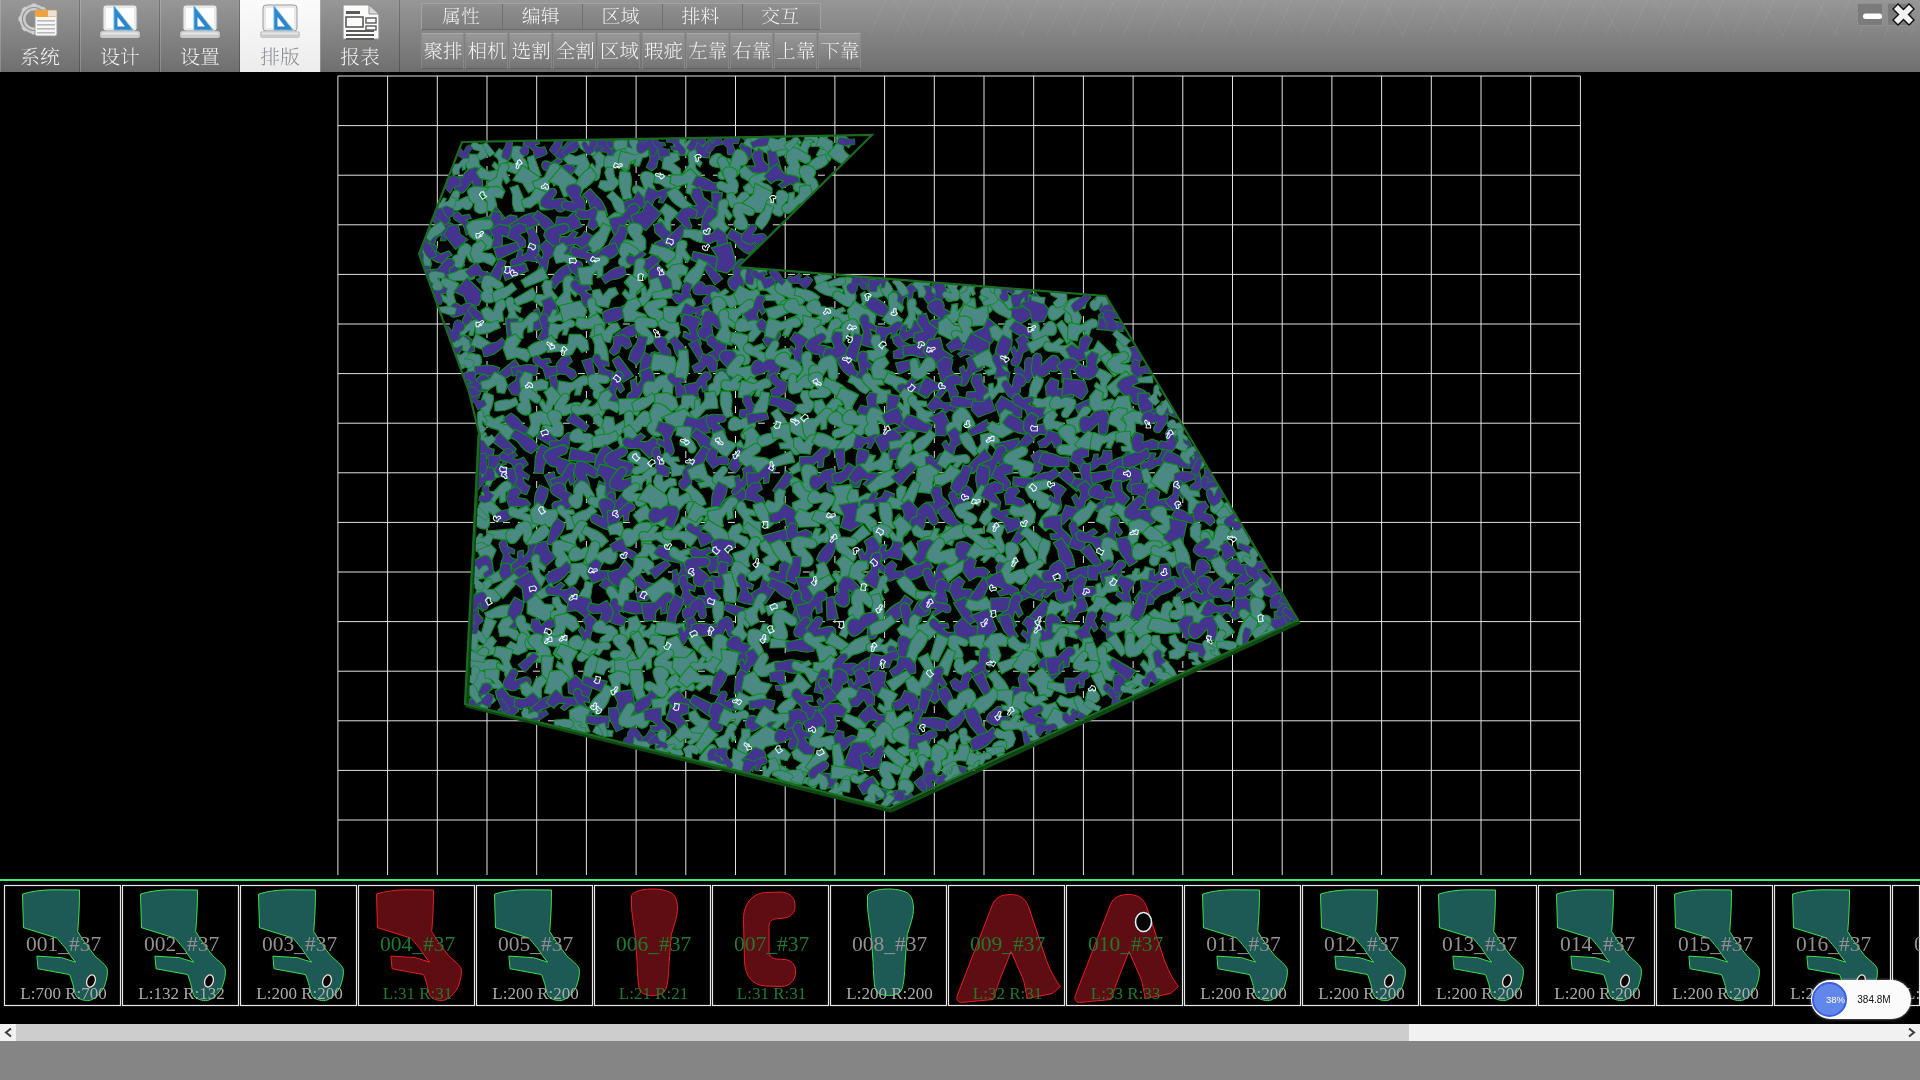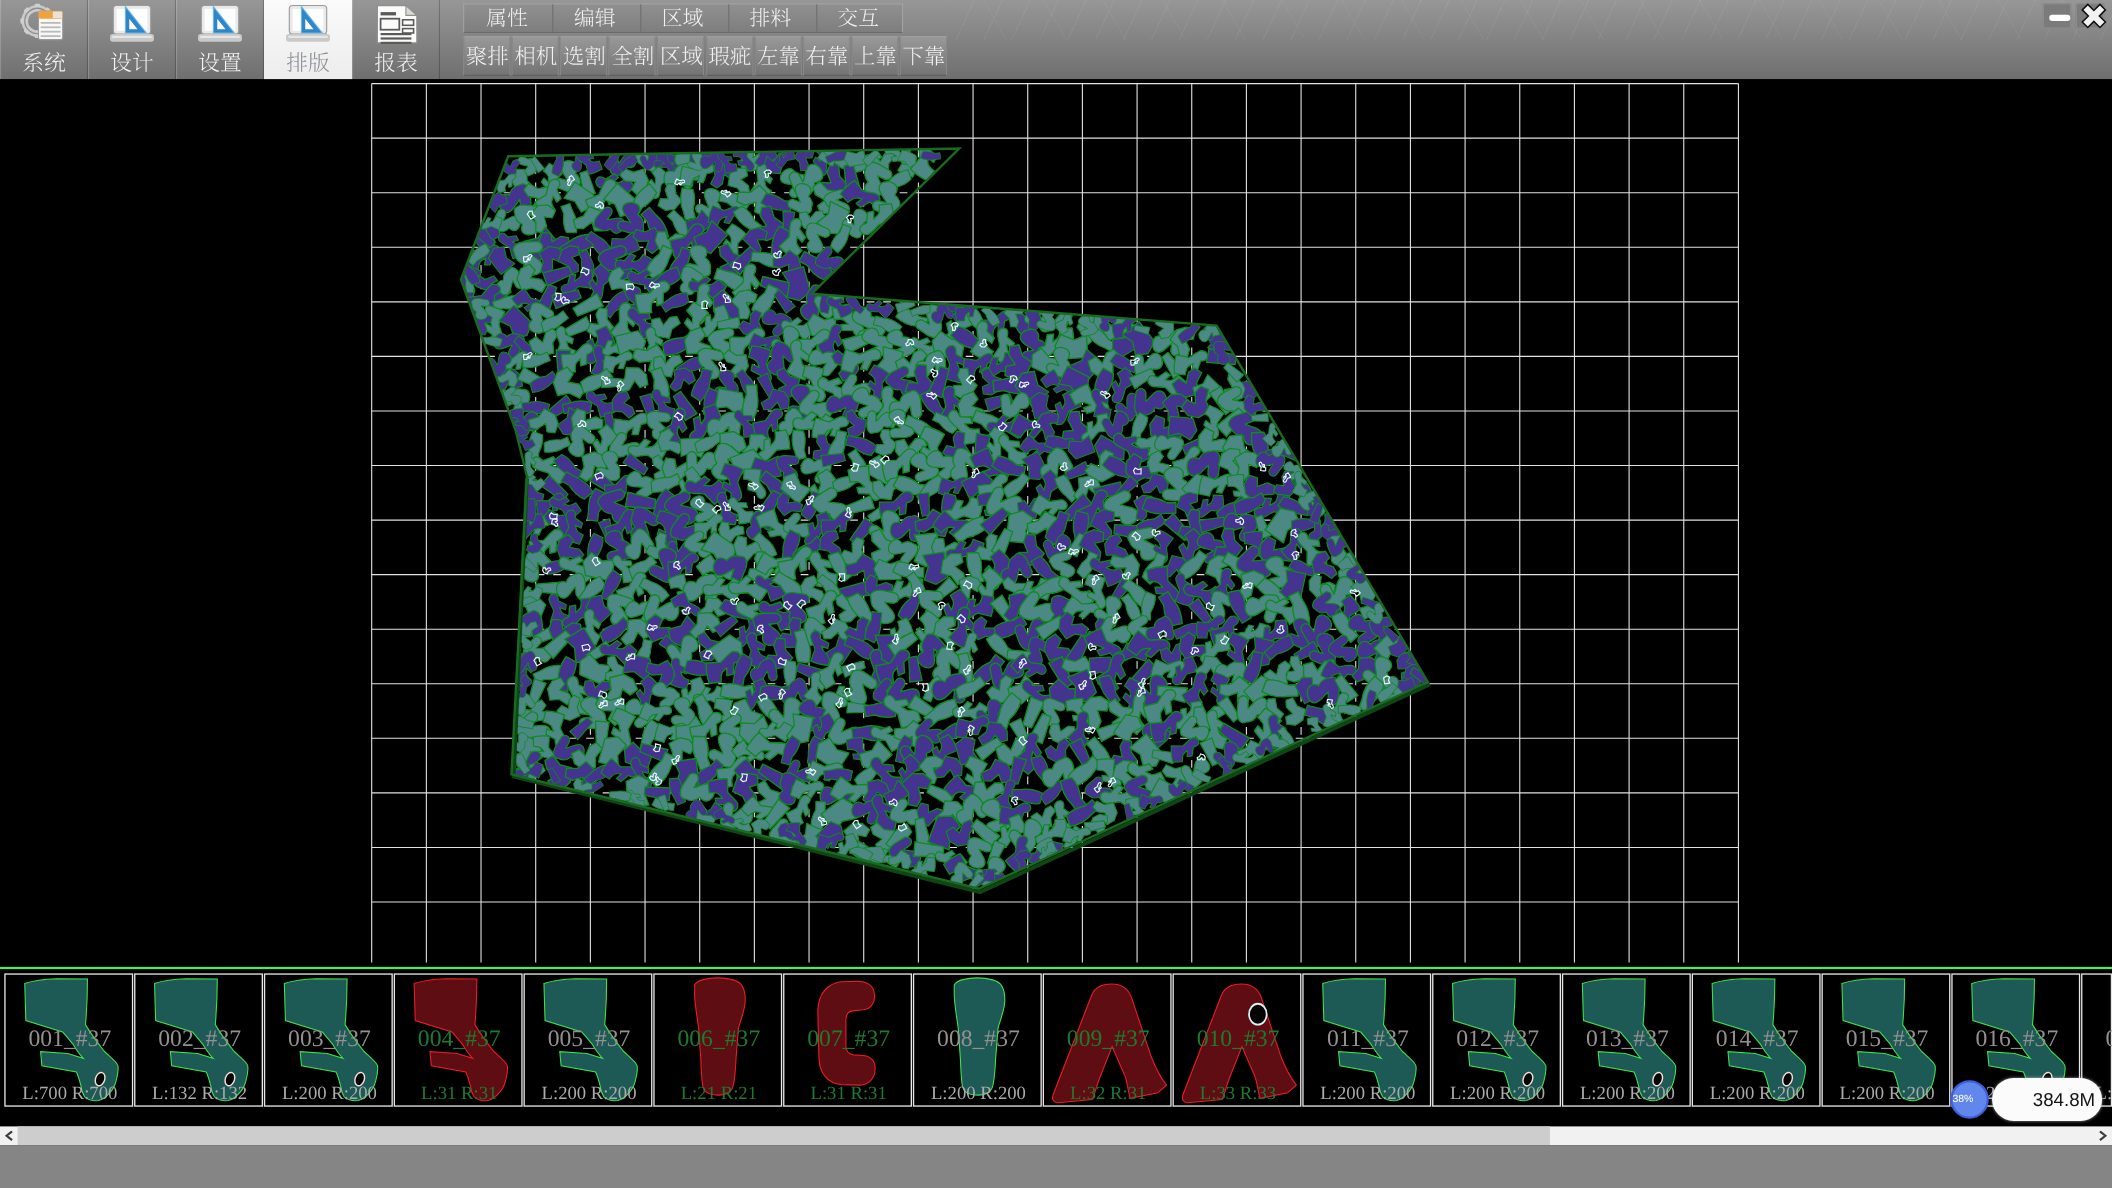--- a/index.html
+++ b/index.html
@@ -6,22 +6,22 @@
 #topbar{left:0;top:0;width:1920px;height:72px;background:linear-gradient(#979797,#6f6f6f);}
 #topbar .tex{left:860px;top:0;width:1060px;height:36px;background:repeating-linear-gradient(115deg,rgba(255,255,255,0.055) 0 1px,rgba(0,0,0,0) 1px 23px),repeating-linear-gradient(60deg,rgba(255,255,255,0.04) 0 1px,rgba(0,0,0,0) 1px 47px);}
 .bigbtn{top:0;width:80px;height:72px;border-right:1px solid rgba(0,0,0,0.22);border-left:1px solid rgba(255,255,255,0.18)}
 #hl{left:240px;top:0;width:80px;height:72px;background:linear-gradient(#fbfbfb,#ececec)}
 #tabbar{left:421px;top:3px;width:400px;height:27px;background:linear-gradient(#909090,#7e7e7e);border:1px solid #a2a2a2;border-bottom-color:#6a6a6a}
 #tabbar i{position:absolute;top:0;width:1px;height:25px;background:#6f6f6f}
 .rb{top:33px;height:36px;width:43px;background:linear-gradient(#989898,#747474);border:1px solid #898989;border-top-color:#a8a8a8;border-bottom-color:#5f5f5f}
 #mini,#clo{top:3px;width:26px;height:23px;background:#7b7b7b;border:1px solid #909090}
 #greenline{left:0;top:879px;width:1920px;height:1.8px;background:#3ef06e}
 #pill{left:1811px;top:980px;width:100px;height:39px;background:#fbfbfb;border-radius:20px;box-shadow:0 0 3px rgba(255,255,255,0.6)}
-#pcirc{left:1773px;top:982px;width:35px;height:35px;border-radius:50%;background:#6287ec;border:2px solid #3c60dc;color:#fff;font-size:9.5px;line-height:31px;text-align:left}
-#ptxt{left:1848px;top:980px;width:52px;height:39px;line-height:40px;font-size:17px;color:#141414;text-align:center}
+#pcirc{left:1812px;top:982px;width:35px;height:35px;border-radius:50%;background:#6287ec;border:2px solid #3c60dc;color:#fff;font-size:9.5px;line-height:31px;text-align:right}
+#ptxt{left:1848px;top:980px;width:52px;height:39px;line-height:40px;font-size:10px;color:#141414;text-align:center}
 #sbar{left:0;top:1024px;width:1920px;height:17px;background:#f1f1f1}
 #sthumb{left:16px;top:1024px;width:1393px;height:17px;background:#cdcdcd}
 #botbar{left:0;top:1041px;width:1920px;height:39px;background:#858585}
 </style></head><body>
 <div id="topbar" class="abs">
     <div class="tex abs"></div>
   </div>
 <div class="bigbtn abs" style="left:0px"></div>
 <div class="bigbtn abs" style="left:80px"></div>
 <div class="bigbtn abs" style="left:160px"></div>

